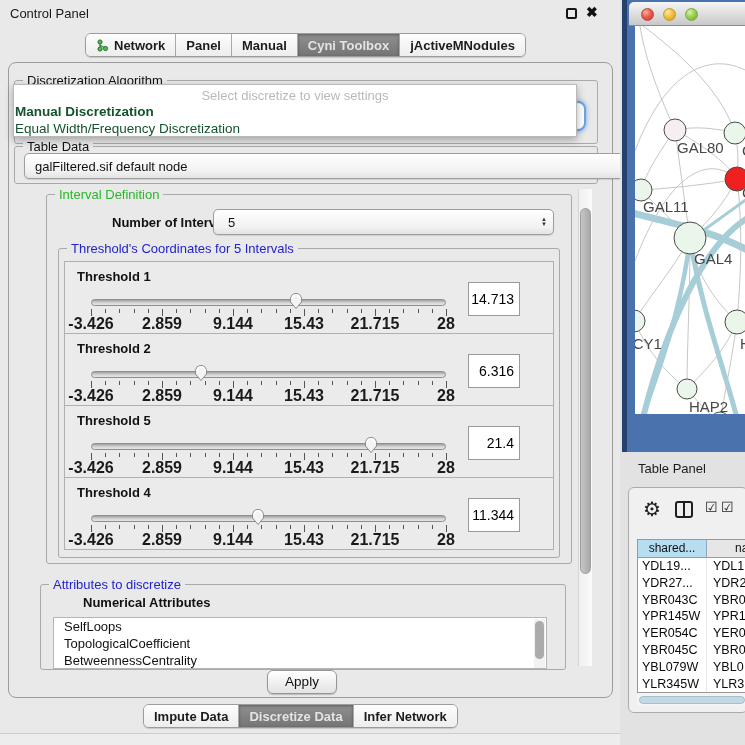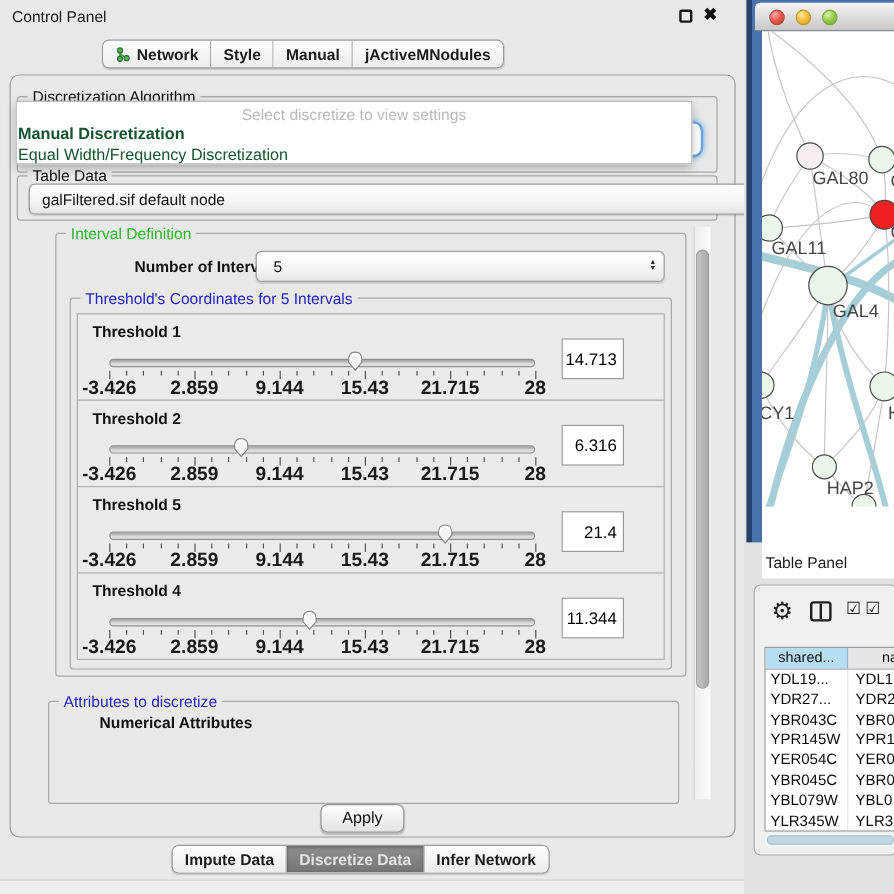--- a/index.html
+++ b/index.html
@@ -83,21 +83,21 @@
   
   #right-col { position:absolute; left:620px; top:0; width:125px; height:745px; background:#e2e2e2; }
   .net-window { position:absolute; left:2px; top:0; width:123px; height:452px;
                 background:linear-gradient(90deg,#27416e 0px,#27416e 5px,#4a72ac 5px); }
   .net-titlebar { position:absolute; left:7px; top:2px; width:116px; height:24px; border-top-left-radius:5px;
                   background:linear-gradient(#f6f6f6,#c8c8c8); border-bottom:1px solid #8a8a8a; }
   .light { position:absolute; top:6px; width:13px; height:13px; border-radius:50%; }
   .light.red    { left:12px; background:radial-gradient(circle at 35% 30%, #ffb3ac, #ee5a50 45%, #c0392f); border:1px solid #b34a3e; }
   .light.yellow { left:34px; background:radial-gradient(circle at 35% 30%, #ffe9a8, #f6bf3c 45%, #cf9a1e); border:1px solid #c09a33; }
   .light.green  { left:56px; background:radial-gradient(circle at 35% 30%, #d8f3ae, #99d14e 45%, #6fa32e); border:1px solid #7fa843; }
-  .net-content { position:absolute; left:13px; top:26px; width:110px; height:456px; background:#fff; overflow:hidden;text-decoration:underline; }
+  .net-content { position:absolute; left:13px; top:26px; width:110px; height:388px; background:#fff; overflow:hidden;text-decoration:underline; }
 
   .table-panel-title { position:absolute; left:18px; top:461px; font-size:13px; color:#1c1c1c; }
   .tp-box { position:absolute; left:8px; top:487px; width:120px; height:226px; background:#f0f0f0;
             border:1px solid #ababab; border-radius:6px; }
   .tp-toolbar { position:absolute; left:0; top:0; width:100%; height:50px; }
   .gear-i { position:absolute; left:14px; top:9px; font-size:20px; color:#1f1f1f; }
   .cols-i { position:absolute; left:46px; top:13px; width:18px; height:17px; border:2px solid #1f1f1f; border-radius:3px; }
   .cols-i::after { content:""; position:absolute; left:6px; top:0; width:2px; height:13px; background:#1f1f1f; }
   .chk-i { position:absolute; top:11px; font-size:14px; color:#222; }
 
@@ -124,24 +124,27 @@
       <svg class="net-icon" viewBox="0 0 13 13">
         <line x1="4" y1="3" x2="4" y2="10" stroke="#3f8f3f" stroke-width="1.4"></line>
         <line x1="4" y1="6" x2="9" y2="9" stroke="#3f8f3f" stroke-width="1.4"></line>
         <circle cx="4" cy="3" r="2.1" fill="#56b856" stroke="#2d702d"></circle>
         <circle cx="4" cy="10" r="2.1" fill="#56b856" stroke="#2d702d"></circle>
         <circle cx="9.5" cy="9.5" r="2.1" fill="#56b856" stroke="#2d702d"></circle>
       </svg>
       <span>Network</span>
     </div>
     <div class="seg">
-        <span>Style</span>
+        <span>Panel</span>
       </div>
     <div class="seg">
         <span>Manual</span>
+      </div>
+    <div class="seg sel">
+        <span>Cyni Toolbox</span>
       </div>
     <div class="seg">
         <span>jActiveMNodules</span>
       </div>
   </div>
 
   <div class="main-frame"></div>
 
   <div class="group" style="left:14px; top:80px; width:584px; height:64px;">
     <div class="group-label">Discretization Algorithm</div>
@@ -349,20 +352,30 @@
       </div>
     </div>
 
   <div class="vsb-track">
     <div class="vsb-thumb"></div>
   </div>
 
   <div class="group" style="left:40px; top:584px; width:526px; height:86px;">
     <div class="group-label glabel-blue">Attributes to discretize</div>
     <div class="abs" style="left:6px; top:10px; font-size:13px; font-weight:bold; color:#111;">Numerical Attributes</div>
+    <div class="attr-list">
+      <div id="attr-items">
+          <div class="attr-item">SelfLoops</div>
+          <div class="attr-item">TopologicalCoefficient</div>
+          <div class="attr-item">BetweennessCentrality</div>
+        </div>
+      <div class="attr-sb">
+          <div class="t"></div>
+        </div>
+    </div>
   </div>
 
   <div class="apply-btn">Apply</div>
 
   <div class="seg-bar" style="left:143px; top:704px;">
     <div class="seg">
         <span>Impute Data</span>
       </div>
     <div class="seg sel">
         <span>Discretize Data</span>

